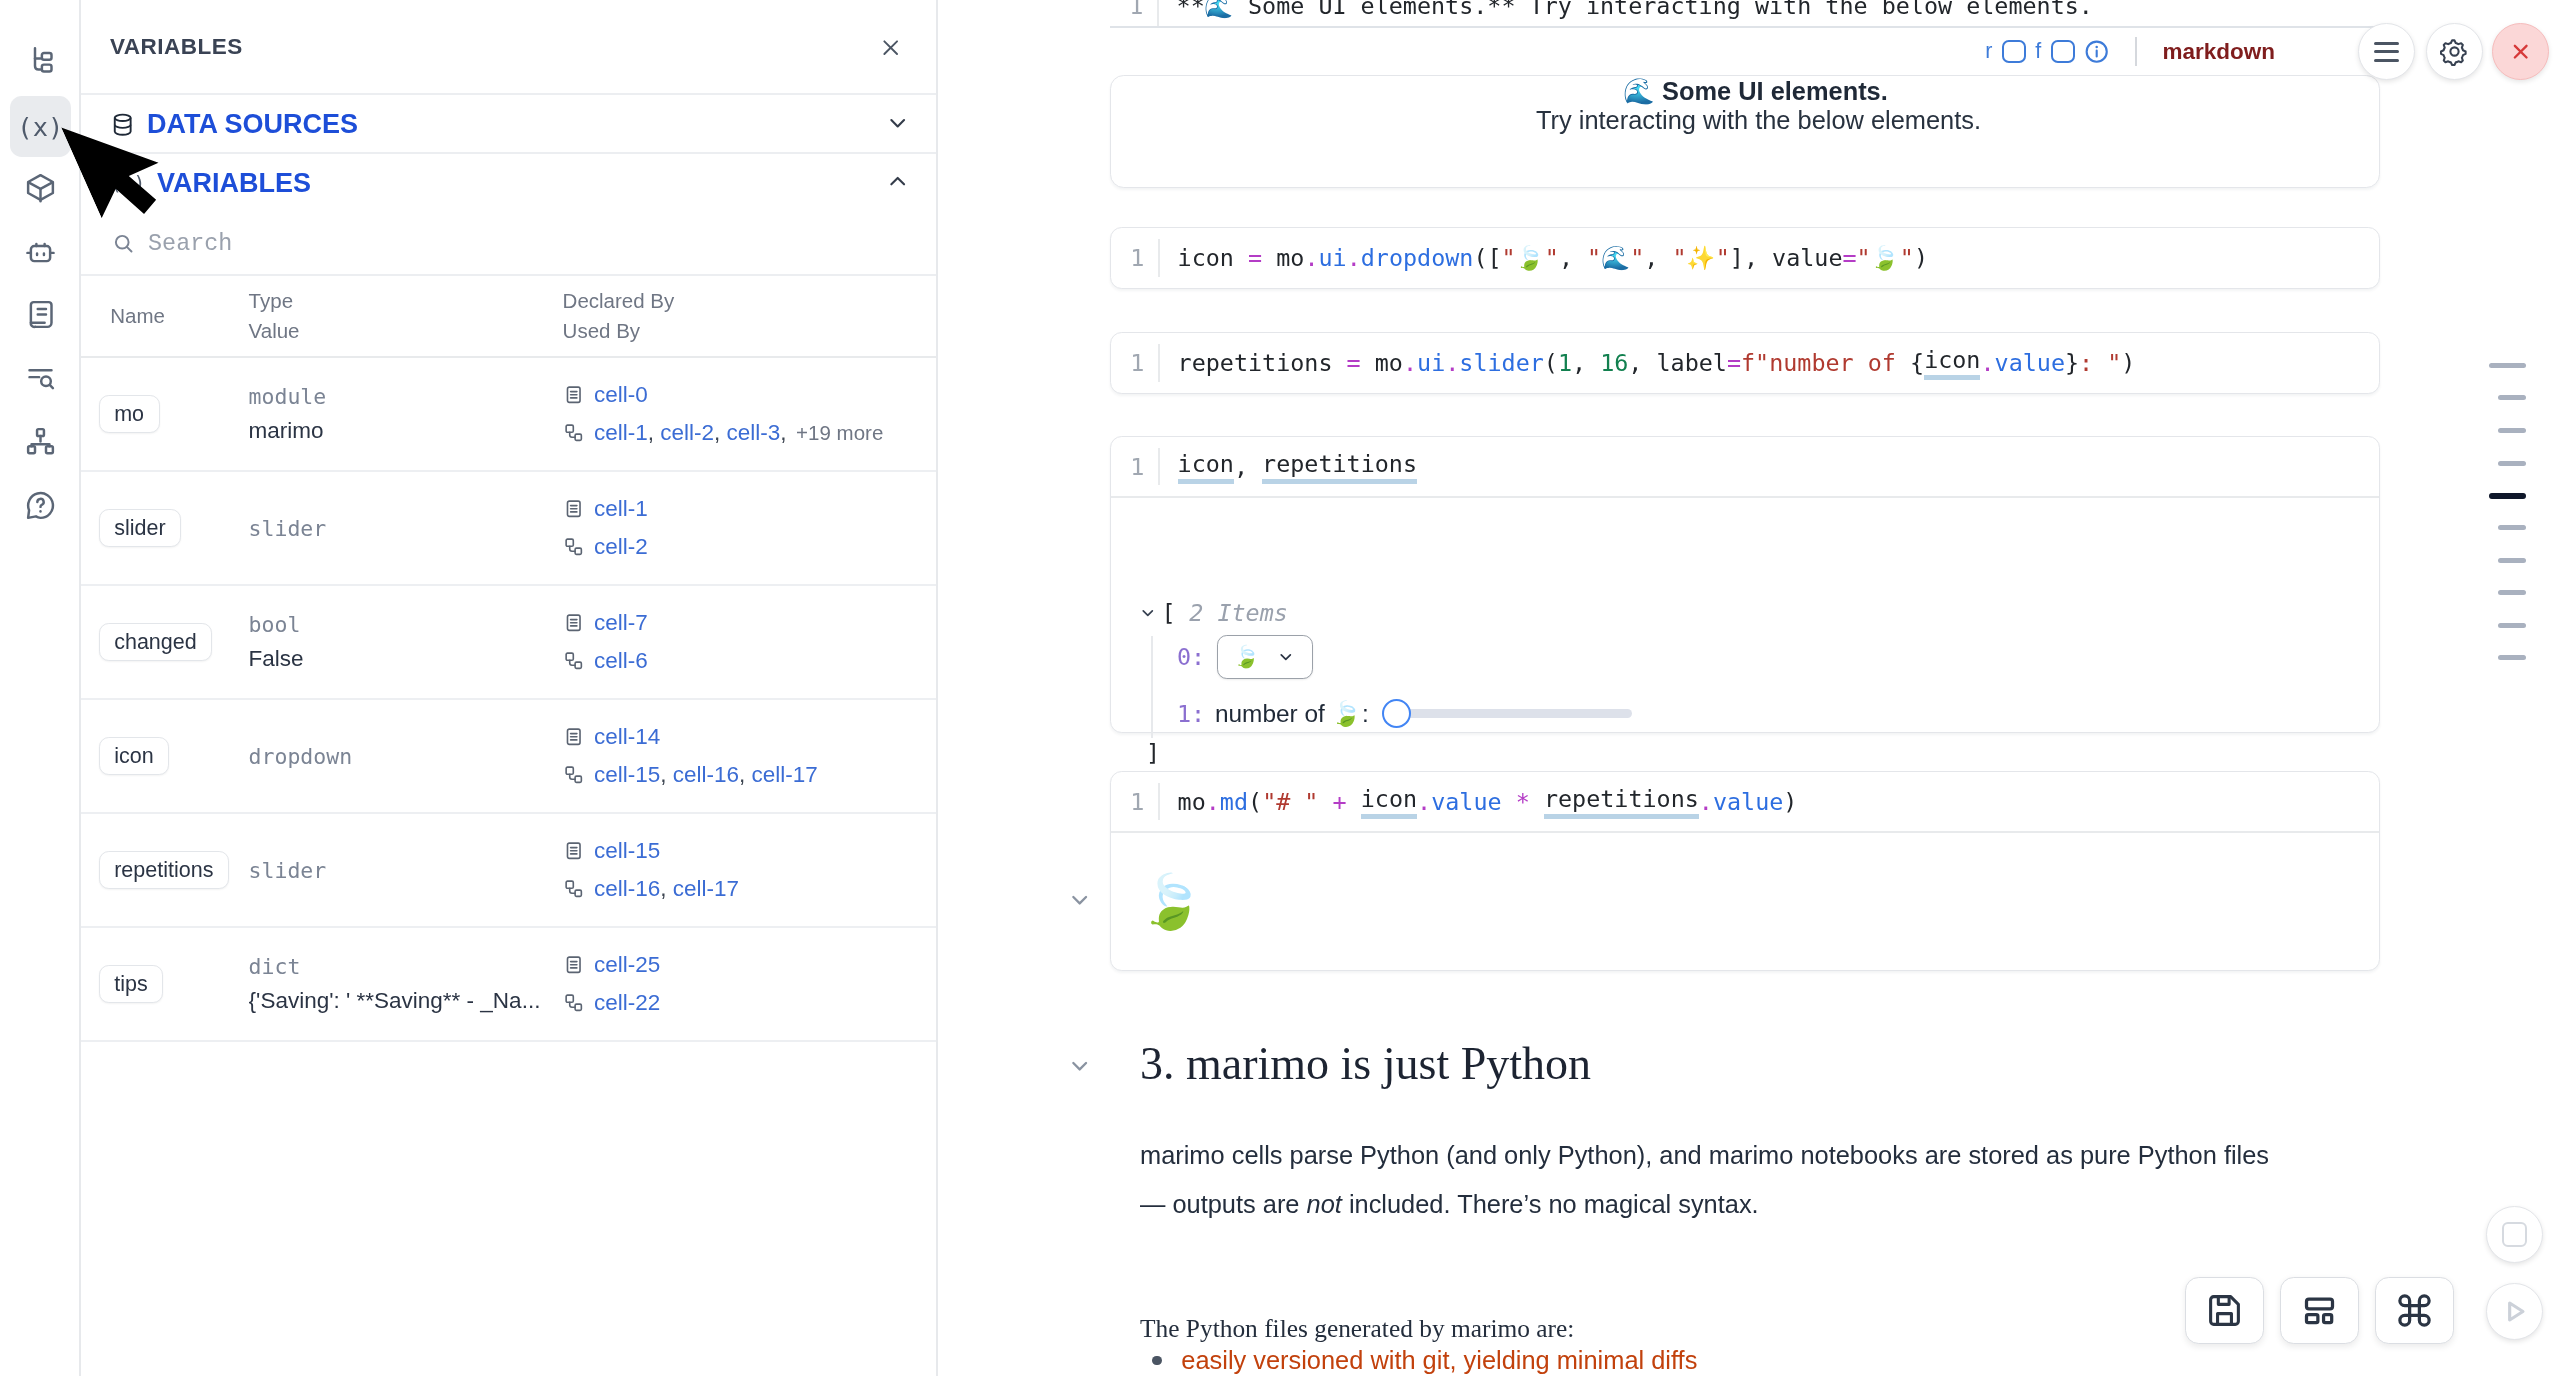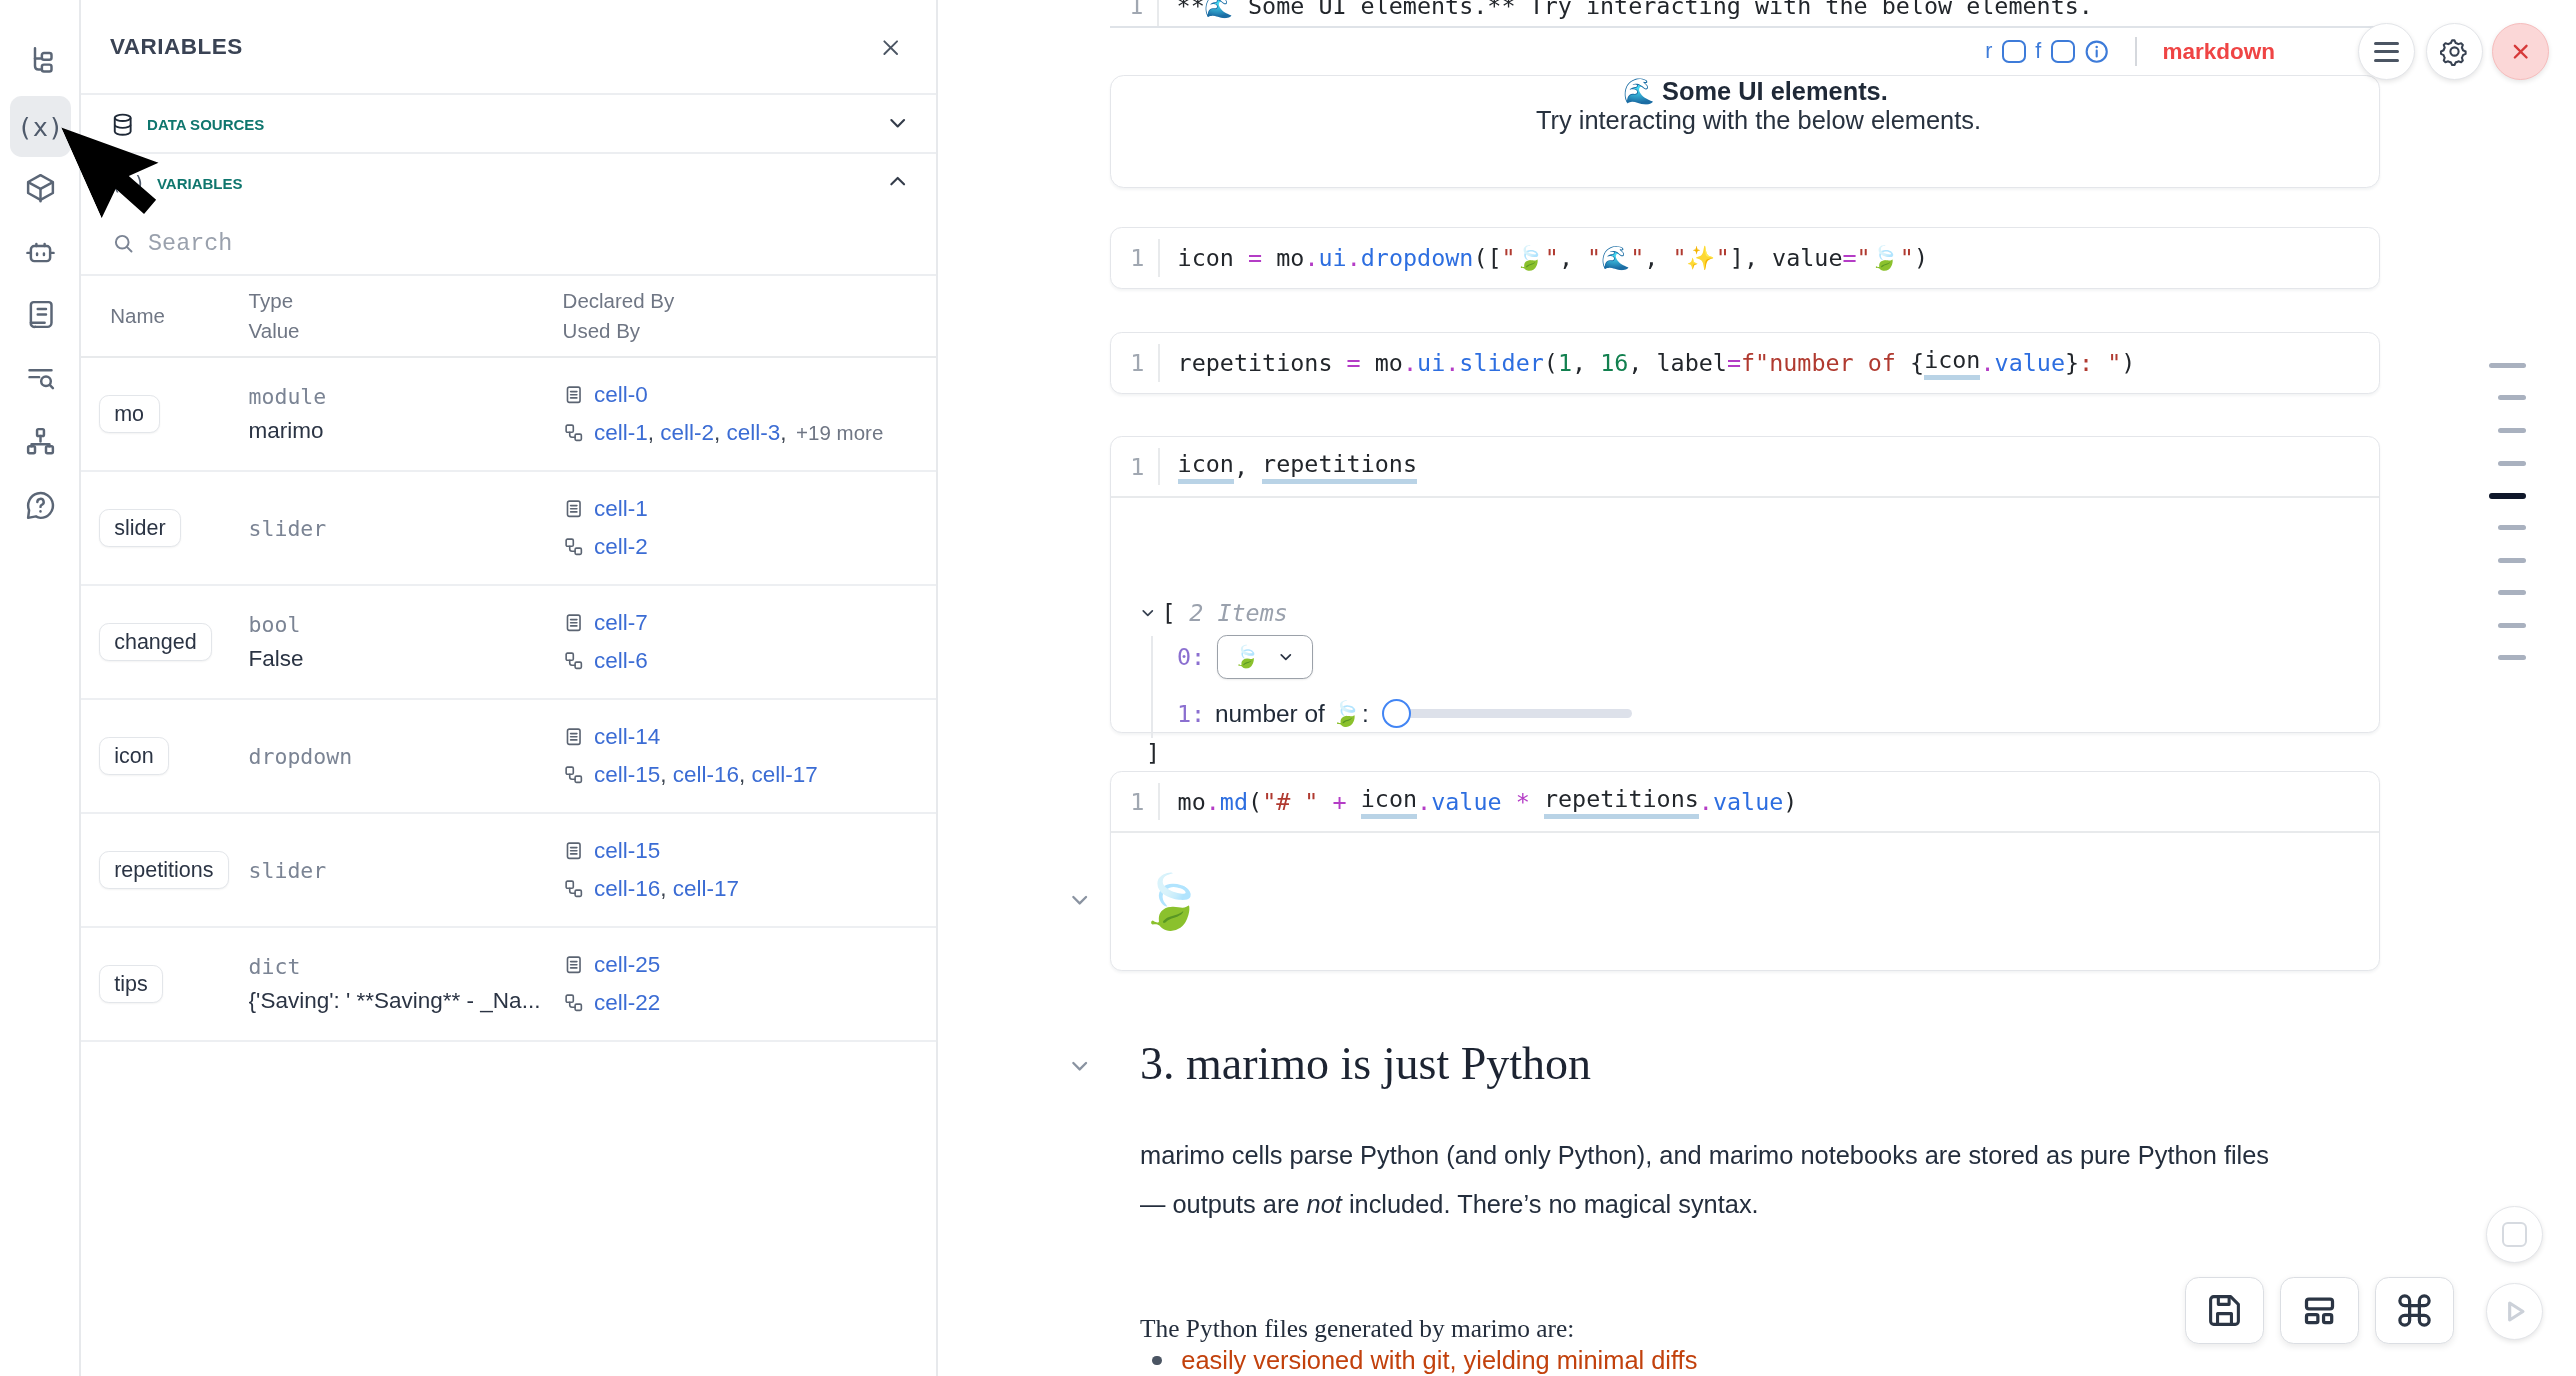--- a/index.html
+++ b/index.html
@@ -18,21 +18,21 @@
   #cursor { position:absolute; left:61px; top:127px; z-index:60; transform:rotate(-24deg); transform-origin:0 0; }
 
   
   #panel { position:absolute; left:81px; top:0; width:857px; height:1377px; background:#fff; border-right:2px solid #e7e9ec; }
   #panel-header { position:absolute; left:0; top:0; width:100%; height:95px; border-bottom:2px solid #eceef1; display:flex; align-items:center; }
   #panel-title { margin-left:29px; font-size:22.5px; font-weight:700; letter-spacing:0.5px; color:#3a4354; }
   #panel-close { position:absolute; right:29px; top:31px; width:33px; height:33px; display:flex; align-items:center; justify-content:center; cursor:pointer; }
   .sect-row { position:absolute; left:0; width:100%; display:flex; align-items:center; }
   #row-datasources { top:97px; height:57px; border-bottom:2px solid #eceef1; }
   #row-variables  { top:155px; height:57px; }
-  .sect-label { font-size:15px; font-weight:700; color:#0f766e; margin-left:11.7px; }
+  .sect-label { font-size:27px; font-weight:700; color:#1d4ed8; margin-left:11.7px; }
   .sect-chevron { position:absolute; right:25.4px; }
   .sect-icon { margin-left:29px; display:flex; }
   #search-row { position:absolute; left:0; top:213px; width:100%; height:63px; border-bottom:2px solid #eceef1; display:flex; align-items:center; }
   #search-row svg { margin-left:31px; }
   #search-input { border:none; outline:none; font-size:23.4px; color:#333c49; margin-left:12.7px; width:586px; font-family:Liberation Mono, monospace; }
   #search-input::placeholder { color:#9aa1ad; }
 
   .tbl-grid { display:grid; grid-template-columns:150px 314px 1fr; padding-left:17.6px; }
   #tbl-header { position:absolute; left:0; top:276px; width:100%; height:82px; border-bottom:2px solid #e8eaec; align-items:center; }
   #tbl-header .h1 { padding-left:11.7px; font-size:20.5px; color:#6f7684; }
@@ -59,21 +59,21 @@
   .tk-str { color:#b03a30; } .tk-num { color:#12804f; }
   .tk-ul { border-bottom:5.9px solid #b9d3e6; padding-bottom:1px; }
 
   #editor-sliver { position:absolute; left:1110px; top:0; width:1270px; height:28px; overflow:hidden; border-bottom:2px solid #dfe3e8; background:#fff; }
   #editor-sliver .inner { position:absolute; left:0; top:-15.6px; width:100%; height:43px; display:flex; align-items:center; }
 
   #toggles-row { position:absolute; left:1110px; top:28px; width:1270px; height:47px; display:flex; align-items:center; justify-content:flex-end; padding-right:105px; gap:9.8px; }
   .tog-letter { color:#3d7bd9; font-size:21.5px; }
   .tog-box { width:23.4px; height:23.4px; border:2.4px solid #3d7bd9; border-radius:6.8px; background:#fff; cursor:pointer; }
   .tog-divider { width:2px; height:29px; background:#d5d8dd; margin:0 15.6px; }
-  #markdown-label { color:#ef4444; font-size:22.5px; font-weight:600; cursor:pointer; }
+  #markdown-label { color:#7f1d1d; font-size:22.5px; font-weight:600; cursor:pointer; }
 
   #outputA { top:75px; height:113px; border-radius:13.7px; display:flex; align-items:center; padding-left:27px; font-size:25.4px; color:#28323f;flex-direction:column; }
   #outputA b { color:#1f2937; margin-right:5.9px; }
 
   #cellB { top:227px; height:62px; } #cellC { top:332px; height:62px; }
   #cellD { top:436px; height:297px; } #cellE { top:771px; height:200px; }
   .sub-editor { height:61px; border-bottom:2px solid #e8eaec; }
   .d-out { position:absolute; left:0; top:62px; width:100%; height:232px; }
   .tree-row { position:absolute; display:flex; align-items:center; font-size:23.4px; color:#22262b; }
   .tree-key { font-family:"DejaVu Sans Mono",monospace; color:#22262b; font-size:23.4px; }

